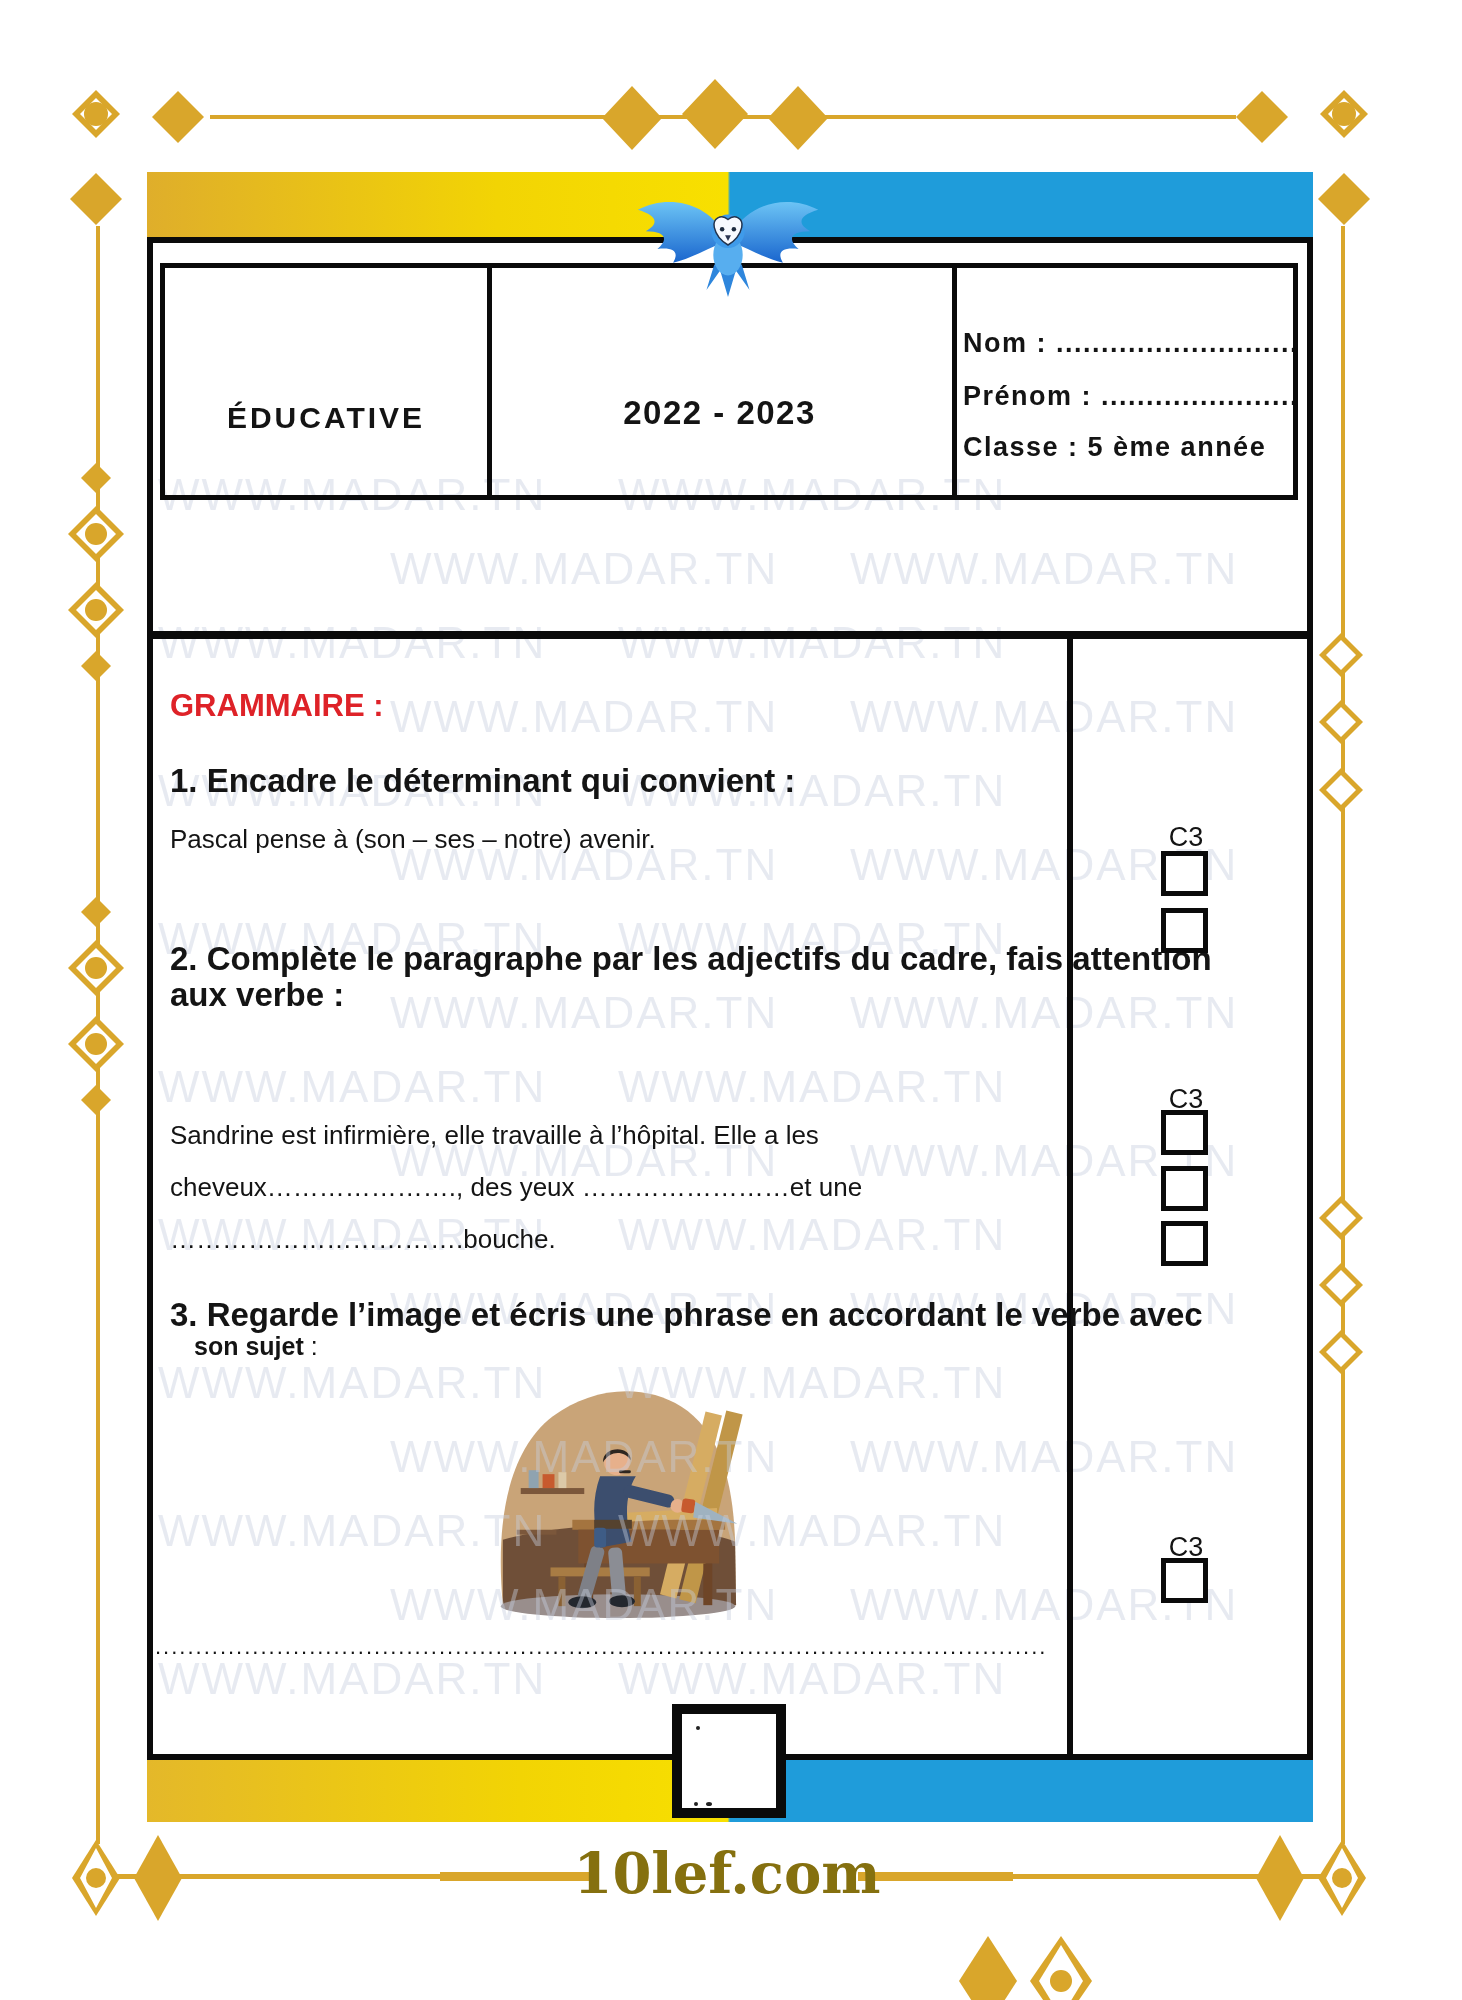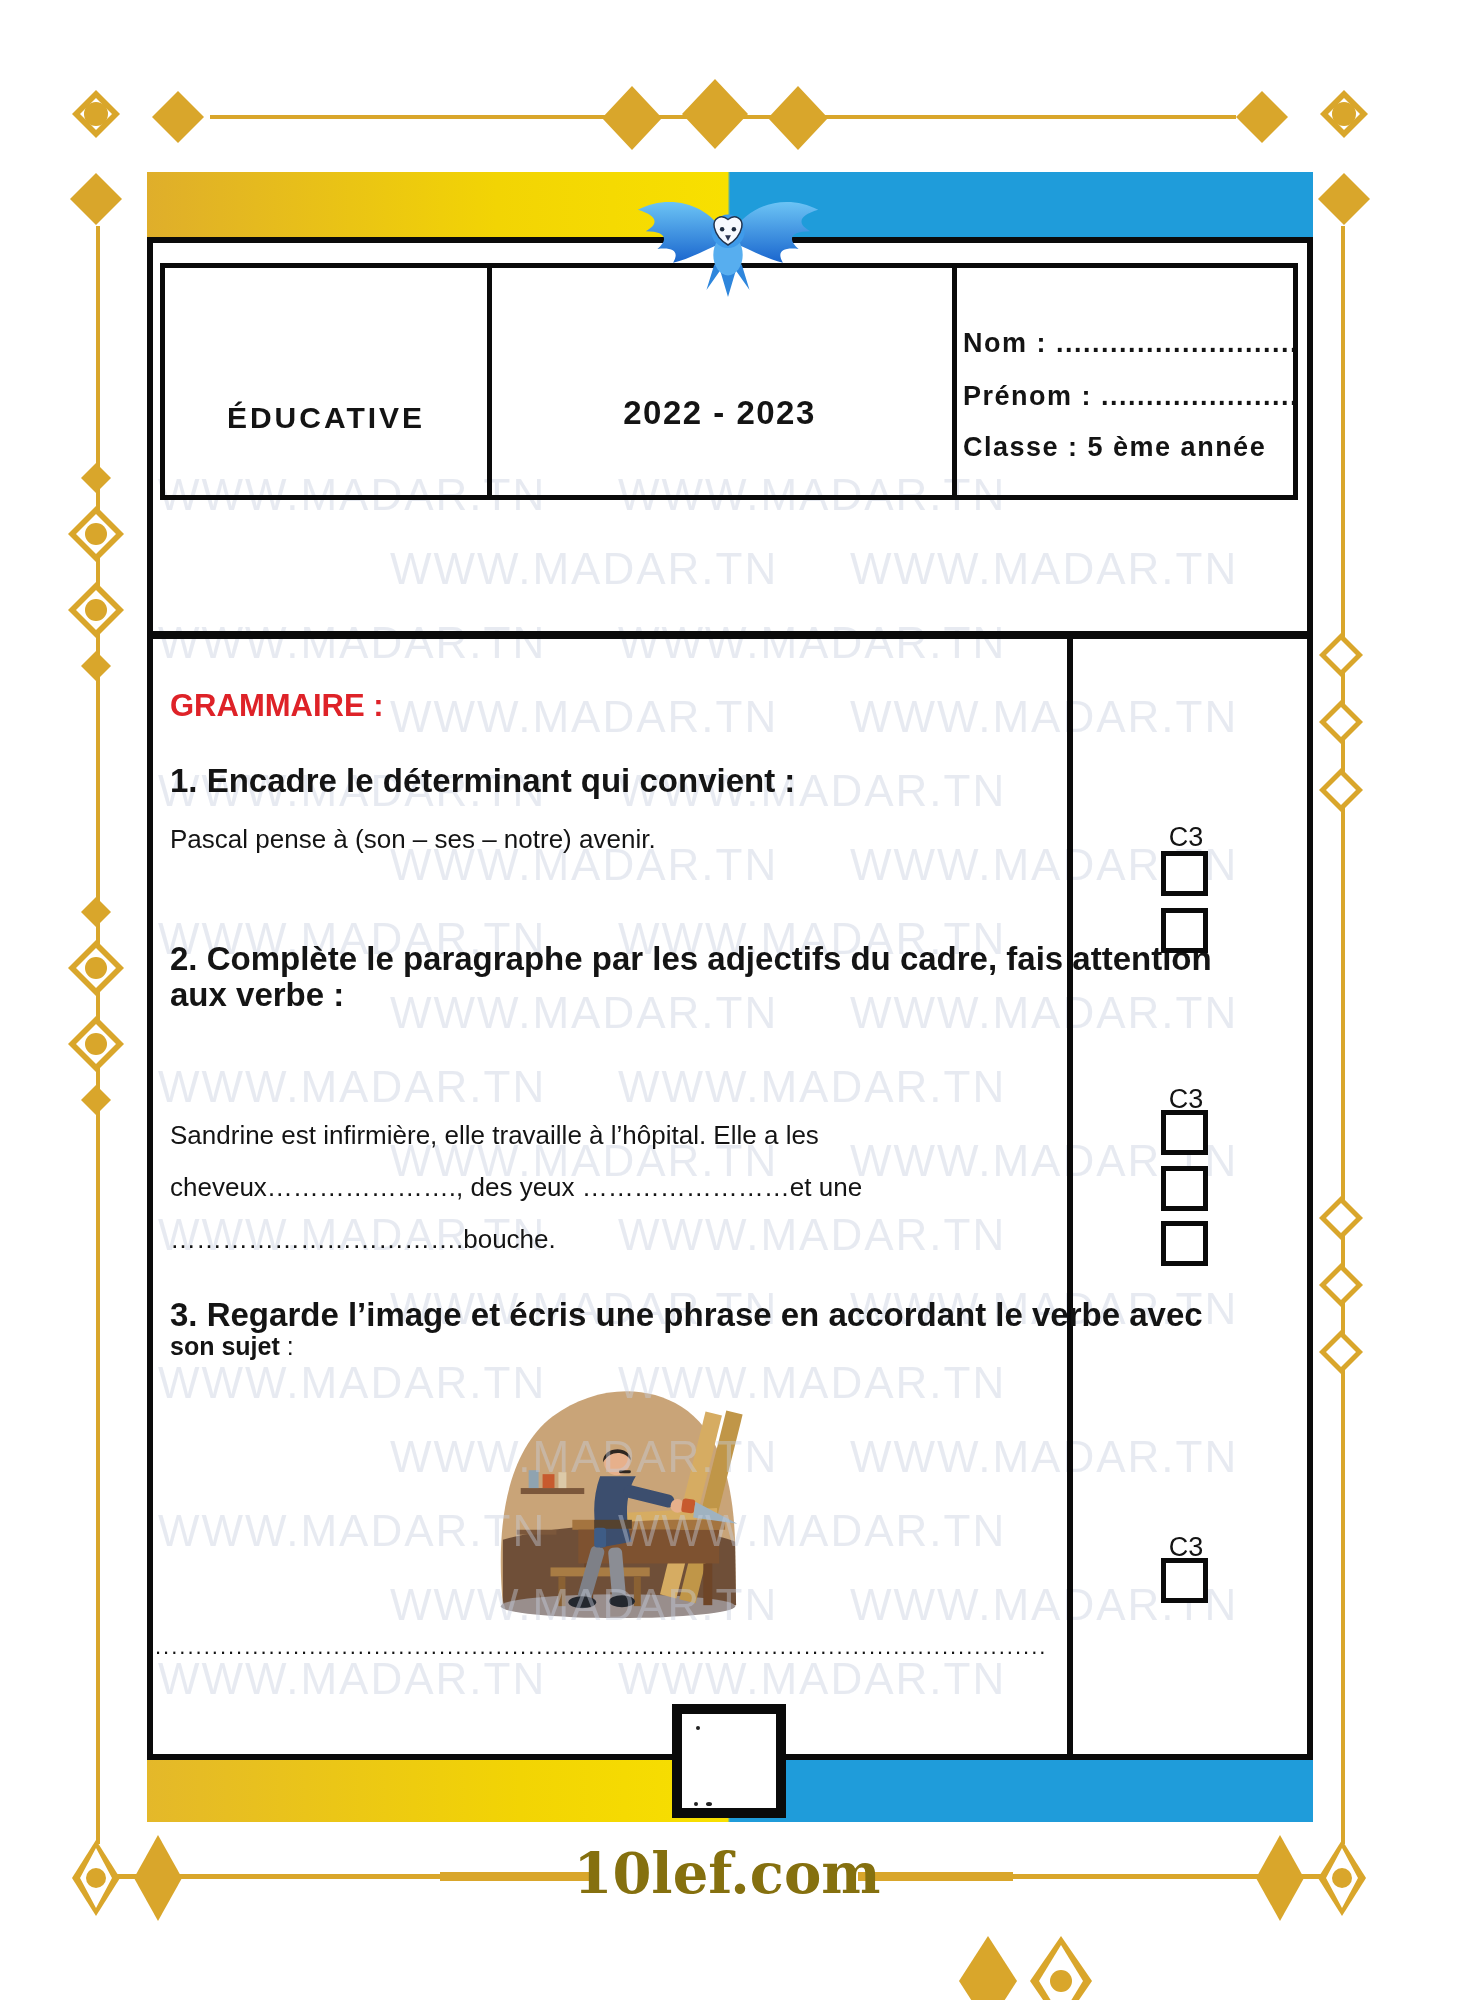--- a/index.html
+++ b/index.html
@@ -18,21 +18,21 @@
         background:linear-gradient(90deg,#E4B82A 0%,#F2D404 32%,#F8E000 49.8%,#1F9CDA 50%,#1F9CDA 100%);}
   .upperbox{position:absolute;left:147px;top:237px;width:1166px;height:400px;border:6px solid #0a0a0a;box-sizing:border-box;z-index:2;}
   .htable{position:absolute;left:160px;top:263px;width:1138px;height:237px;border:5px solid #0a0a0a;box-sizing:border-box;z-index:2;}
   .vdiv{position:absolute;top:0;bottom:0;width:5px;background:#0a0a0a;}
   .hcell{position:absolute;letter-spacing:1.5px;font-weight:600;}
   .mainbox{position:absolute;left:147px;top:633px;width:1166px;height:1127px;border:6px solid #0a0a0a;box-sizing:border-box;z-index:2;}
   .coldiv{position:absolute;left:1067px;top:633px;width:6px;height:1127px;background:#0a0a0a;z-index:2;}
   
   .t{position:absolute;z-index:2;white-space:nowrap;}
   .red{color:#DE2228;font-weight:700;}
-  .bold{font-weight:700;}
+  .bold{font-weight:700;margin-left:24px;}
   .body26{font-size:26px;}
   .inst{font-size:33px;font-weight:700;}
   .wordbank{position:absolute;left:177px;top:1028px;width:806px;height:64px;border:3px solid #0a0a0a;
             box-sizing:border-box;z-index:2;display:flex;align-items:center;justify-content:center;
             font-size:26px;word-spacing:9px;}
   .dotline{position:absolute;left:155px;top:1634px;width:890px;height:30px;overflow:hidden;
            font-size:22px;letter-spacing:2px;z-index:2;white-space:nowrap;}
   .namedots{overflow:hidden;}
   
   .c3label{position:absolute;left:1157px;width:58px;text-align:center;font-size:27px;z-index:2;}

